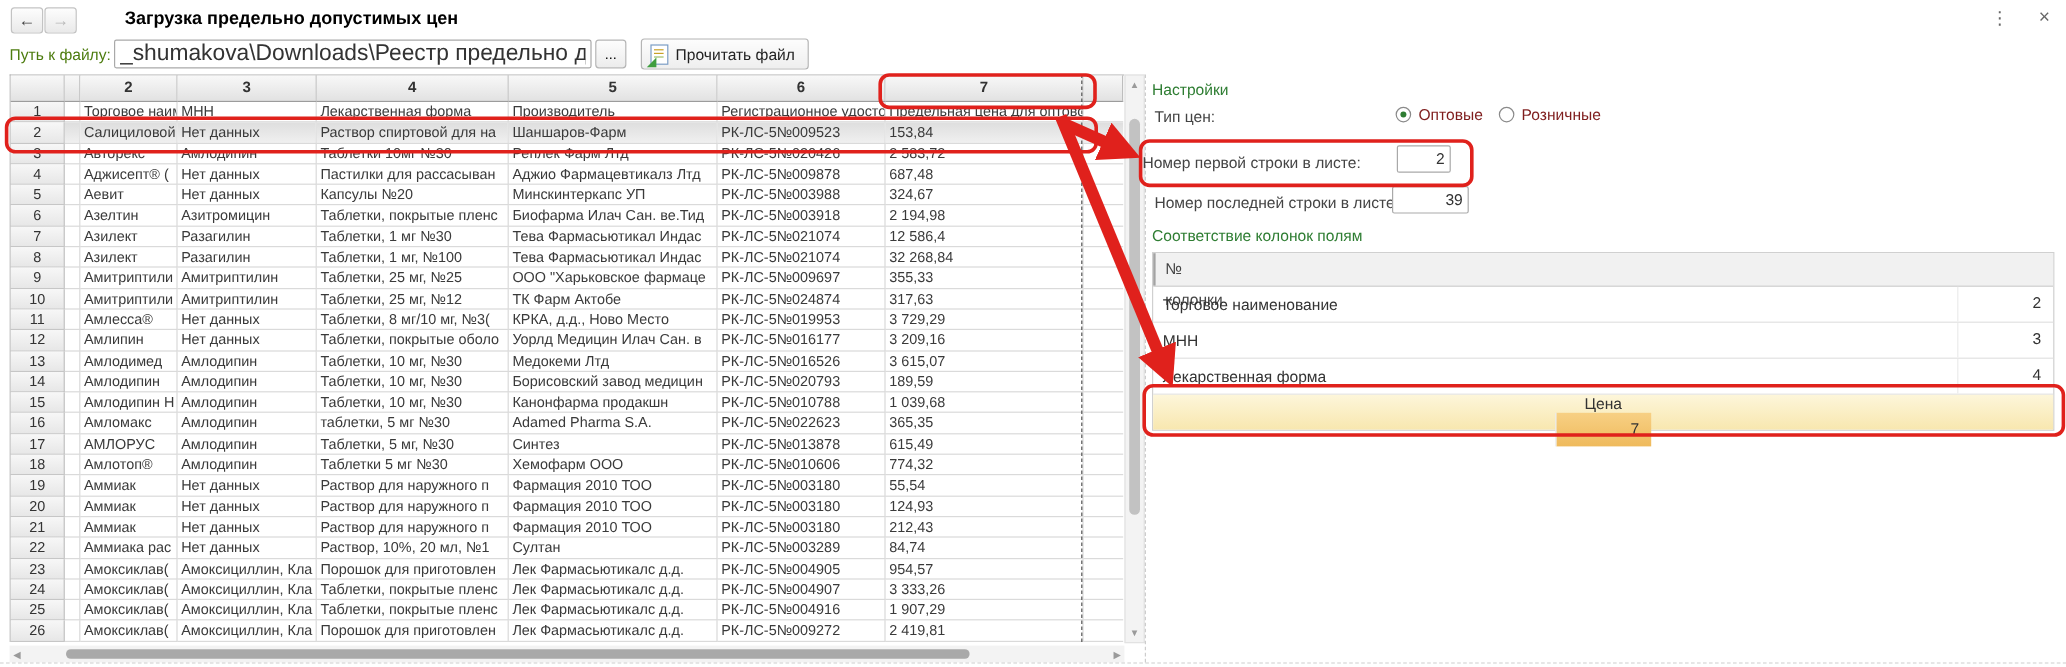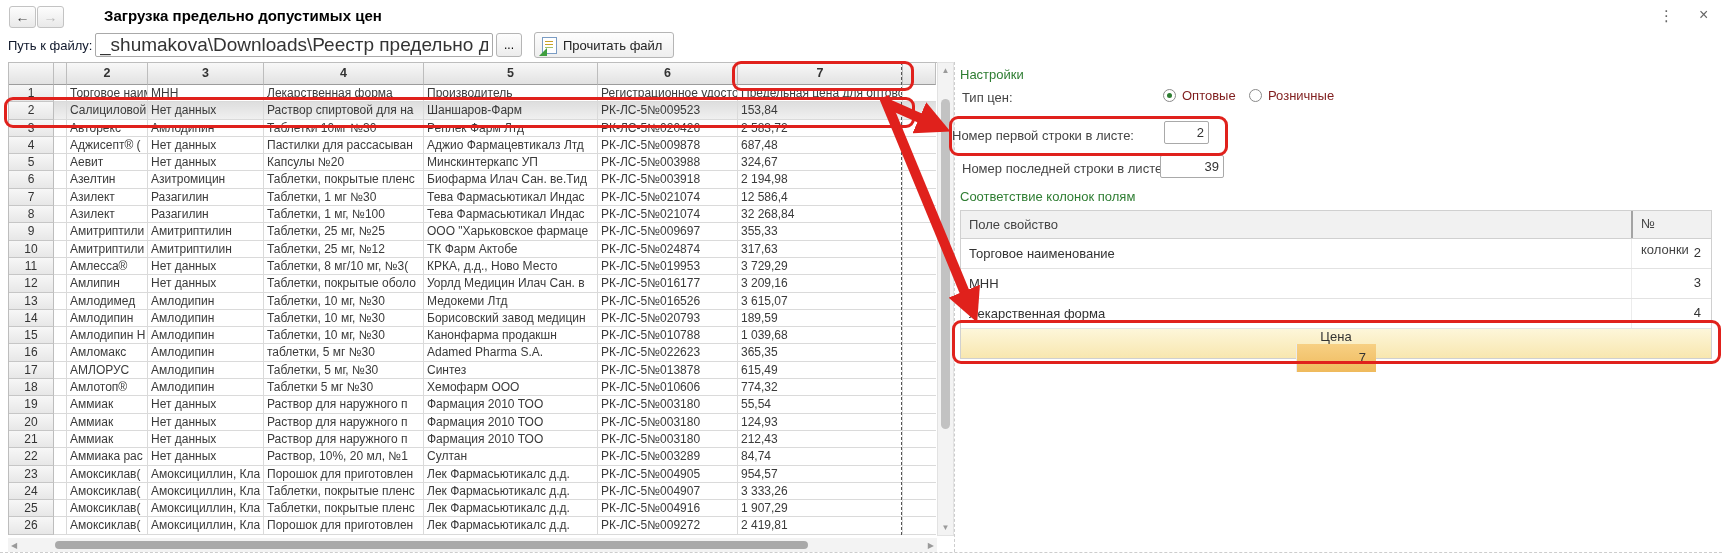--- a/index.html
+++ b/index.html
@@ -10,21 +10,21 @@
   .nav-btn{position:absolute;top:6px;width:27px;height:22px;border:1px solid #c3c3c3;border-radius:3px;
            background:linear-gradient(#fdfdfd,#e9e9e9);font-size:14px;line-height:20px;text-align:center;padding:0;cursor:pointer;}
   #btn-back{left:9px;color:#3f3f3f;}
   #btn-fwd{left:37px;color:#b9b9b9;}
   .page-title{position:absolute;left:104px;top:7px;font-size:15px;font-weight:bold;color:#000;}
   .win-icon{position:absolute;top:8px;font-size:15px;color:#666;cursor:pointer;line-height:16px;}
   #menu-dots{left:1659px;letter-spacing:0;}
   #close-x{left:1699px;font-size:16px;top:7px;}
 
   
-  .fb-label{position:absolute;left:8px;top:38px;font-size:13px;color:#0f172a;}
+  .fb-label{position:absolute;left:8px;top:38px;font-size:13px;color:#4d7c0f;}
   .fb-input{position:absolute;left:95px;top:33px;width:398px;height:24px;box-sizing:border-box;border:1px solid #a9a9a9;
             border-radius:2px;font-size:19px;padding:0 4px;color:#333;font-family:inherit;}
   .fb-browse{position:absolute;left:496px;top:33px;width:26px;height:24px;border:1px solid #b5b5b5;border-radius:3px;
              background:linear-gradient(#fdfdfd,#ececec);font-size:12px;line-height:18px;cursor:pointer;padding:0;}
   .fb-read{position:absolute;left:534px;top:32px;height:26px;padding:0 11px 0 7px;border:1px solid #b5b5b5;border-radius:3px;
            background:linear-gradient(#fdfdfd,#eeeeee);font-size:13px;color:#222;display:flex;align-items:center;gap:6px;cursor:pointer;font-family:inherit;}
   .doc-icon{position:relative;width:13px;height:15px;background:#fff;border:1px solid #7a9cc4;display:inline-block;}
   .doc-icon::before{content:"";position:absolute;left:2px;top:3px;width:8px;height:1px;background:#c9a227;box-shadow:0 3px 0 #c9a227,0 6px 0 #9fc06a;}
   .doc-icon::after{content:"";position:absolute;left:-4px;bottom:-3px;width:0;height:0;border-style:solid;
                    border-width:0 0 8px 8px;border-color:transparent transparent #3f9e3f transparent;}
@@ -450,21 +450,20 @@
   <div class="set-label" id="first-row-label">Номер первой строки в листе:</div>
   <input class="set-input" id="first-row-input" value="2" style="">
 
   <div class="set-label" id="last-row-label">Номер последней строки в листе:</div>
   <input class="set-input" id="last-row-input" value="39" style="">
 
   <div class="sec-title" id="mapping-title">Соответствие колонок полям</div>
 
   <div id="mapping-table">
     <div class="mhdr">
-      <div class="mfield">Поле свойство</div>
       <div class="mcol">№ колонки</div>
     </div>
     <div id="mapping-rows">
         <div class="mrow">
           <div class="mfield">Торговое наименование</div>
           <div class="mcol">2</div>
         </div>
         <div class="mrow">
           <div class="mfield">МНН</div>
           <div class="mcol">3</div>

